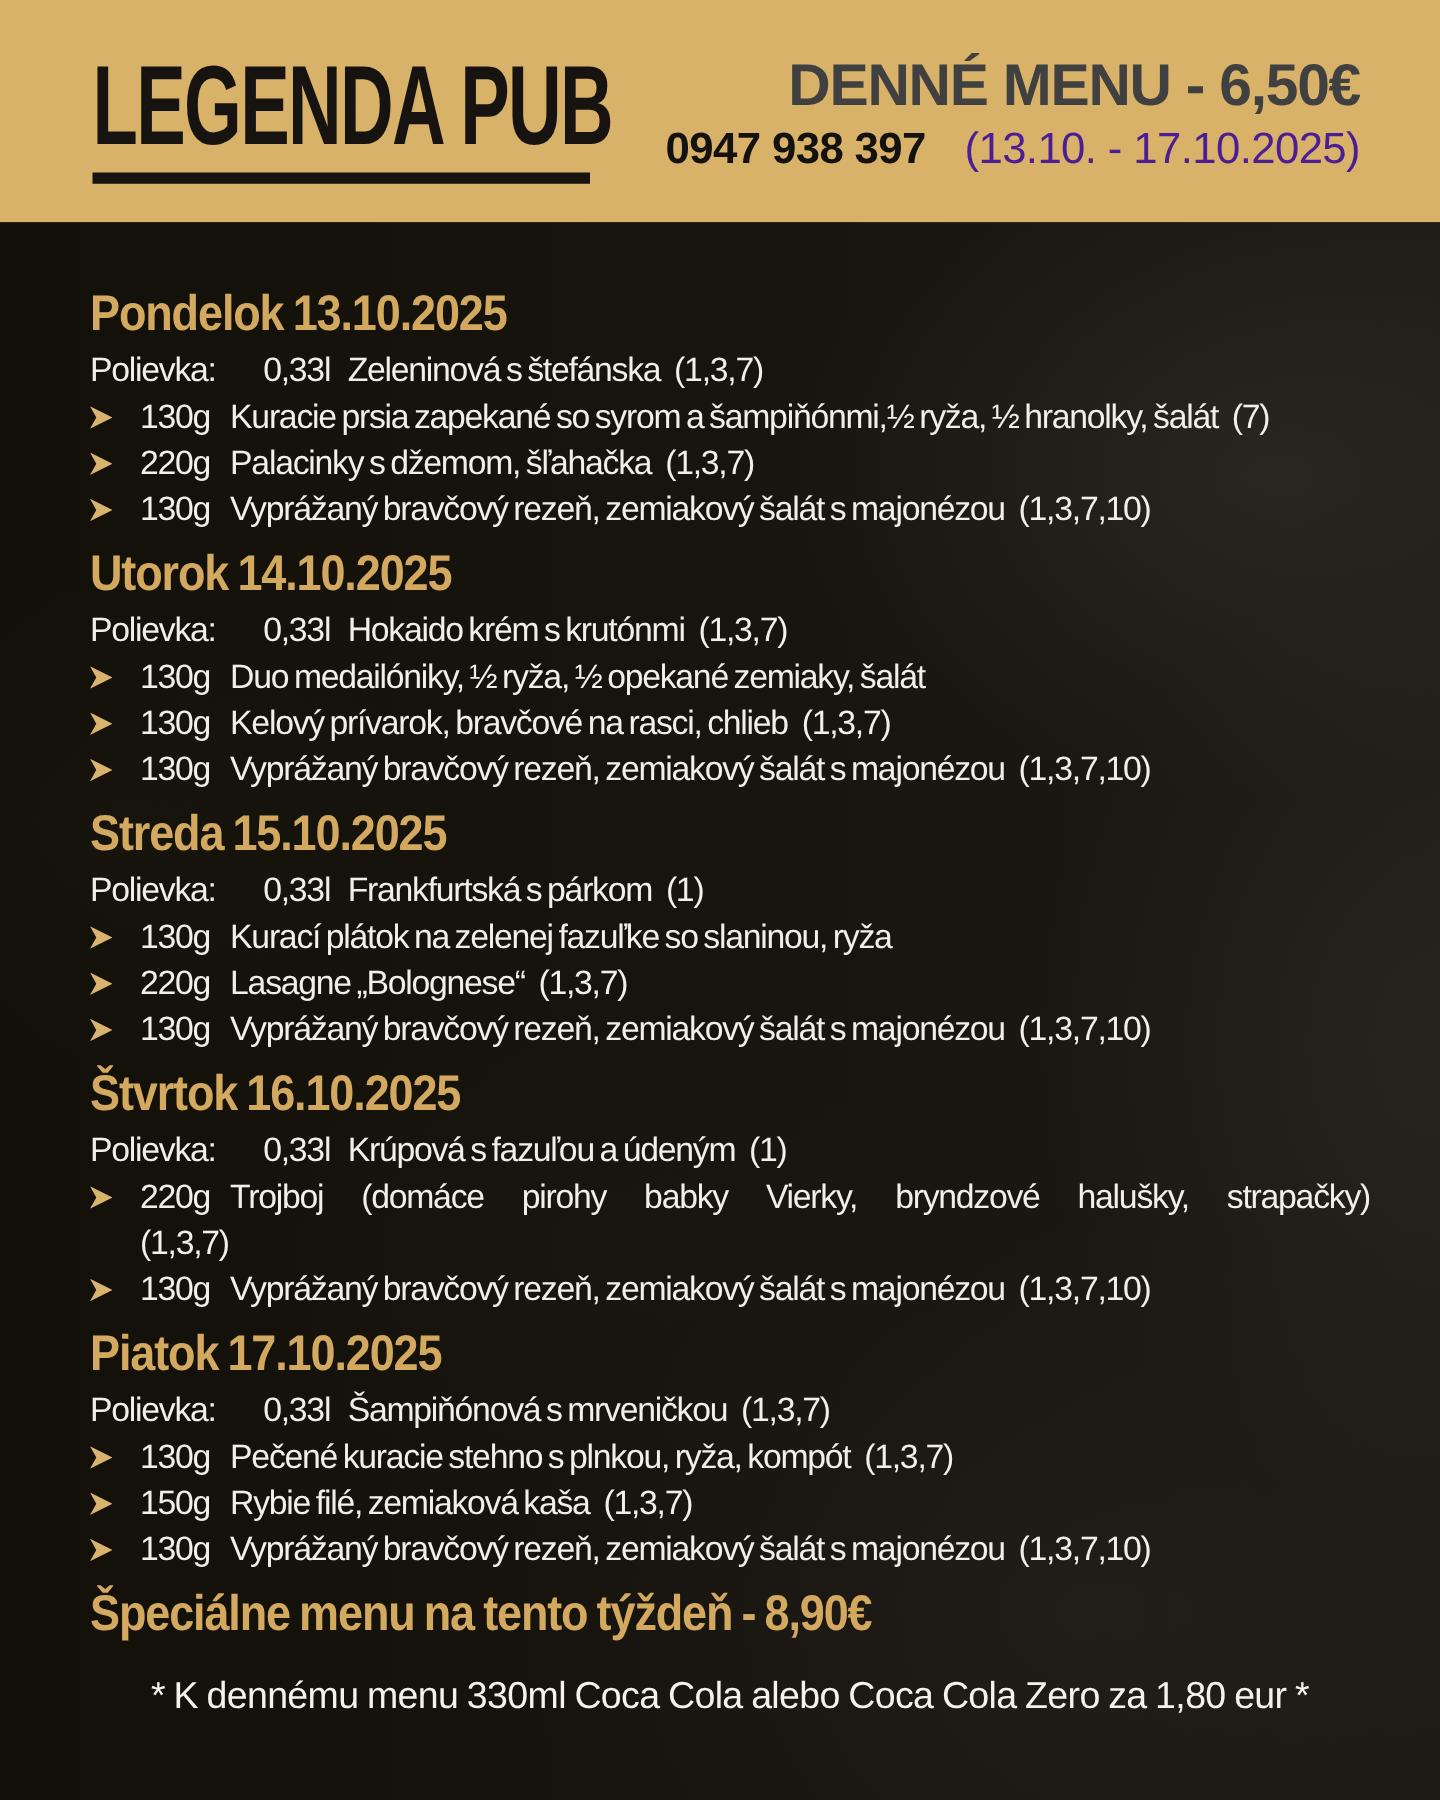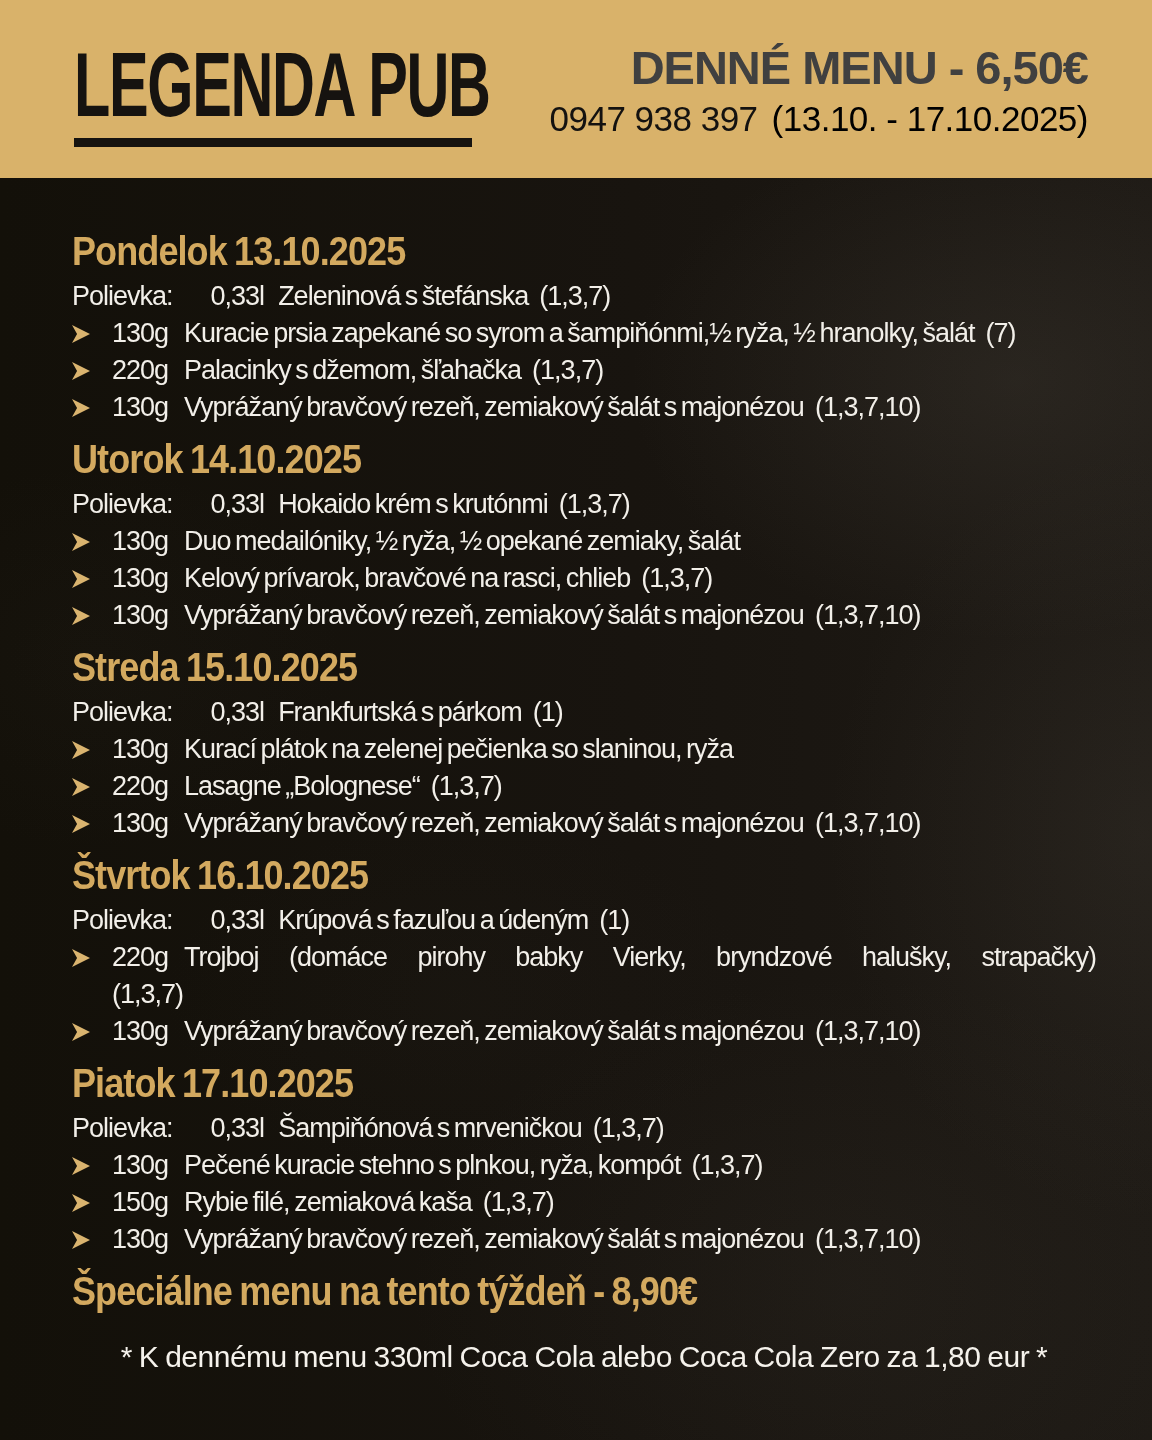--- a/index.html
+++ b/index.html
@@ -12,22 +12,22 @@
           justify-content:space-between;padding:0 64px 0 74px;box-sizing:border-box;gap:39px;}
   .logo-block{width:400px;}
   .logo-text{font-size:90px;font-weight:700;color:#161310;line-height:.9;
              letter-spacing:-2px;transform:scaleX(.66);transform-origin:left center;
              white-space:nowrap;padding-top:14px;}
   .logo-underline{width:398px;height:9px;background:#161310;margin-top:12px;}
   .title-block{text-align:right;padding-top:4px;}
   .menu-title{font-size:47px;font-weight:700;color:#404040;letter-spacing:-1px;
               line-height:56px;white-space:nowrap;}
   .subtitle{font-size:35px;line-height:46px;white-space:nowrap;letter-spacing:-.5px;}
-  .phone{color:#141210;font-weight:400;margin-right:14px;}
-  .date-range{color:#000000;font-weight:400;}
+  .phone{color:#141210;font-weight:700;margin-right:31px;}
+  .date-range{color:#4c1d95;font-weight:400;}
 
   
   .menu-body{height:1262px;box-sizing:border-box;padding:40px 56px 0 72px;
     background-color:#16120e;
     background-image:
       radial-gradient(ellipse 620px 420px at 88% 16%, rgba(95,89,80,.20), transparent 62%),
       radial-gradient(ellipse 520px 640px at 99% 52%, rgba(88,82,73,.17), transparent 60%),
       radial-gradient(ellipse 740px 520px at 74% 88%, rgba(76,71,63,.13), transparent 60%),
       radial-gradient(ellipse 420px 320px at 8% 38%, rgba(60,55,48,.08), transparent 60%),
       radial-gradient(ellipse 500px 300px at 40% 65%, rgba(55,50,44,.07), transparent 60%),
@@ -142,21 +142,21 @@
     <section>
       <h2 class="day-heading">Streda 15.10.2025</h2>
       <div class="soup-line">
         <span class="soup-label">Polievka:</span><span class="soup-volume">0,33l</span><span class="soup-name">Frankfurtská s párkom</span><span class="allergens">(1)</span>
       </div>
       <div class="item">
         <span class="marker">
             <span class="arrow"></span>
           </span>
         <div class="item-text">
-          <span class="weight">130g</span><span class="desc">Kurací plátok na zelenej pečienka so slaninou, ryža</span><span class="allergens"></span>
+          <span class="weight">130g</span><span class="desc">Kurací plátok na zelenej fazuľke so slaninou, ryža</span><span class="allergens"></span>
         </div>
       </div>
       <div class="item">
         <span class="marker">
             <span class="arrow"></span>
           </span>
         <div class="item-text">
           <span class="weight">220g</span><span class="desc">Lasagne „Bolognese“</span><span class="allergens">(1,3,7)</span>
         </div>
       </div>

